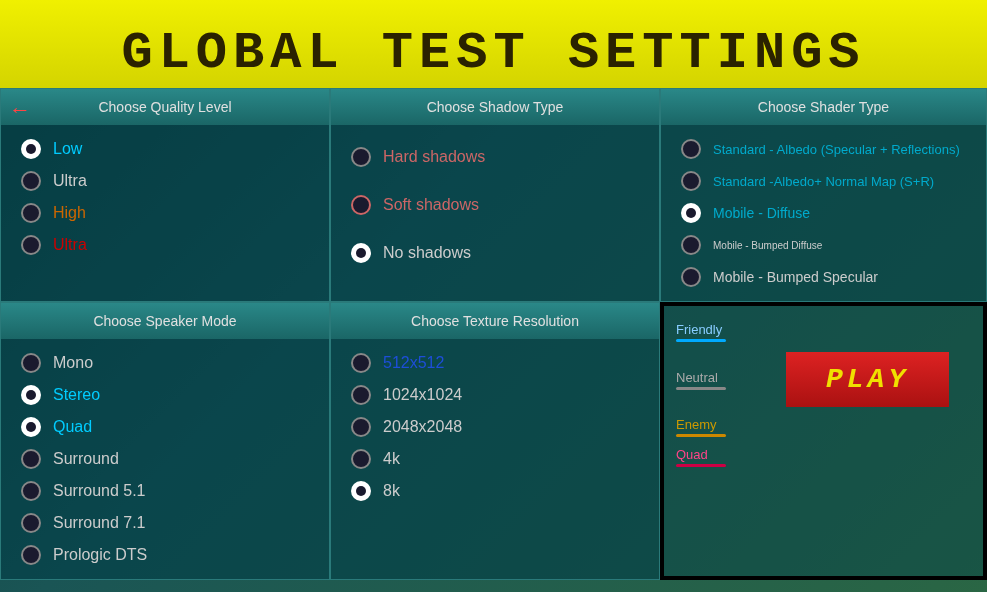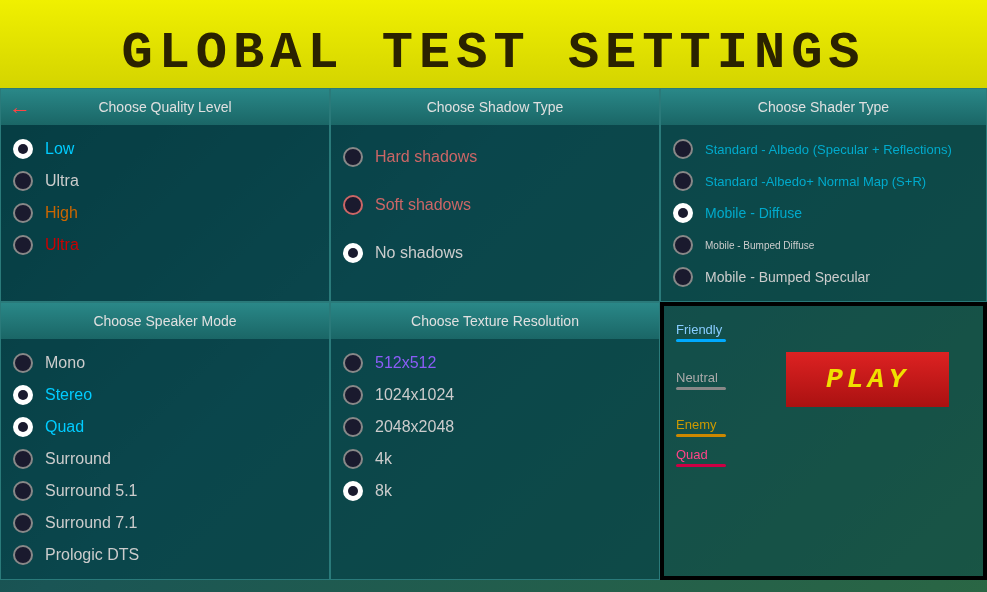--- a/index.html
+++ b/index.html
@@ -52,21 +52,21 @@
       padding: 8px 12px;
       text-align: center;
       display: flex;
       align-items: center;
       justify-content: center;
       position: relative;
       min-height: 36px;
     }
 
     .panel-body {
-      padding: 8px 8px;
+      padding: 8px 16px;
     }
 
     
     .radio-option {
       display: flex;
       align-items: center;
       padding: 6px 4px;
       cursor: pointer;
     }
 
@@ -110,21 +110,21 @@
     .color-no { color: #cccccc; }
     .color-standard-albedo { color: #00aacc; }
     .color-standard-normal { color: #00aacc; }
     .color-mobile-diffuse { color: #00aacc; }
     .color-mobile-bumped { color: #cccccc; }
     .color-mobile-specular { color: #cccccc; }
     .color-mono { color: #cccccc; }
     .color-stereo { color: #00ccff; }
     .color-quad { color: #00ccff; }
     .color-surround { color: #cccccc; }
-    .color-512 { color: #8b5cf6; }
+    .color-512 { color: #1d4ed8; }
     .color-1024 { color: #cccccc; }
     .color-2048 { color: #cccccc; }
     .color-4k { color: #cccccc; }
     .color-8k { color: #cccccc; }
 
     
     .back-arrow {
       position: absolute;
       left: 8px;
       top: 50%;

